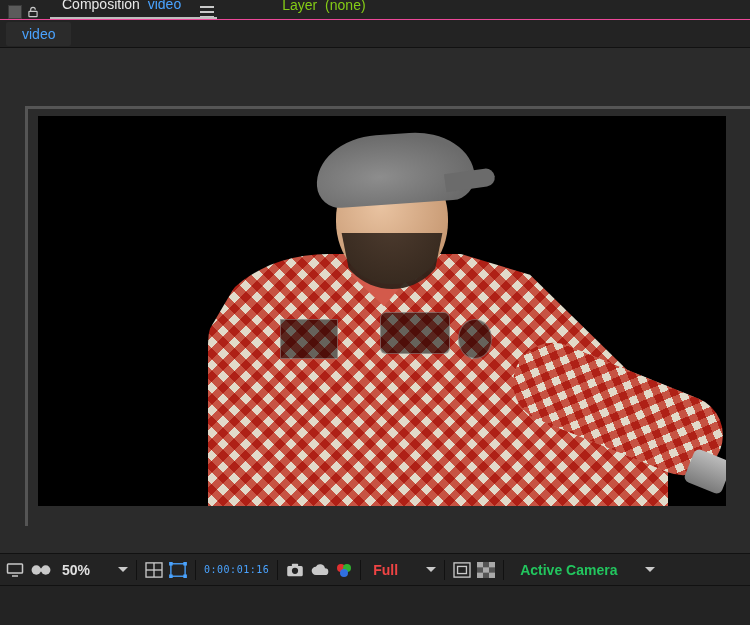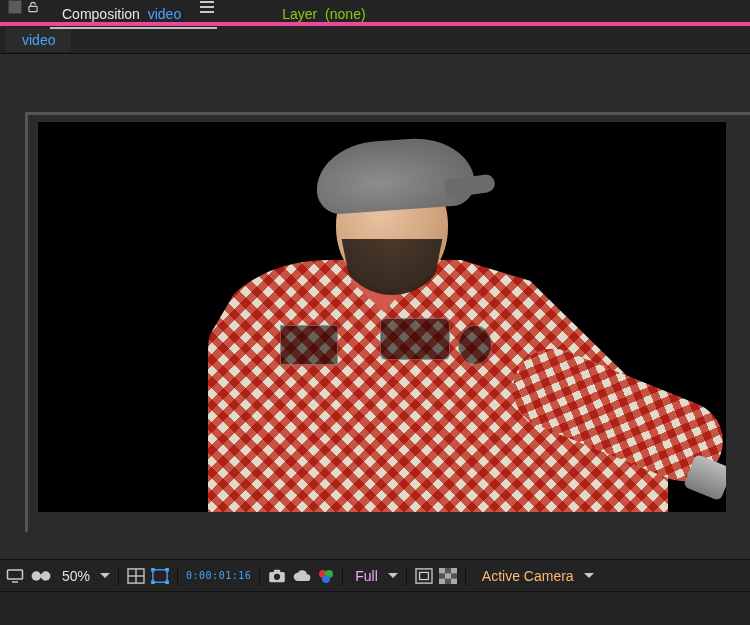--- a/index.html
+++ b/index.html
@@ -7,25 +7,25 @@
     width: 750px; height: 625px;
     background: #232323;
     font-family: "Segoe UI", Arial, sans-serif;
     color: #c9c9c9;
     overflow: hidden;
     font-size: 14px;
   }
 
   
   .tabstrip {
-    height: 26px;
+    height: 20px;
     display: flex;
-    align-items: flex-start;
+    align-items: flex-end;
     background: #232323;
-    border-bottom: 4px solid #ec4899;
+    border-bottom: 1px solid #ec4899;
   }
   .tabstrip .sq {
     width: 14px; height: 14px;
     margin: 0 4px 0 8px;  
     background: #5b5b5b;
     border: 1px solid #3a3a3a;
   }
   .tabstrip .lock {
     margin-right: 10px;
     display: flex; align-items: center; justify-content: center;
@@ -183,31 +183,32 @@
     display:flex;
     align-items:center;
     background:#232323;
     border-top:1px solid #111;
     padding: 0 6px;
     gap: 6px;
   }
   .ctl { display:flex; align-items:center; justify-content:center; color:#c9c9c9; }
   .ctl svg { display:block; }
   .zoom {
-    display:flex; align-items:center; gap:6px;
+    display:flex; align-items:center; gap:24px;
     margin-left:4px;
+    font-weight:bold;
   }
   .zoom-txt { color:#e0e0e0; }
   .dd-caret { margin-left:4px; }
   .sep { width:1px; height:20px; background:#111; margin:0 2px; }
   .timecode { color:#4aa3ff; font-family: monospace; font-size:10px; letter-spacing:.5px; }
-  .res-txt { color:#f0abfc; }
+  .res-txt { color:#ef4444; }
   .cam {
     margin-left:4px;
-    color:#fdba74;
+    color:#22c55e;
     white-space:nowrap;
   }
   .spacing-pane { height:30px; background:#232323; border-top:1px solid #111; }
 </style>
 </head>
 <body>
 
 <div class="tabstrip">
   <div class="sq"></div>
   <div class="lock">

